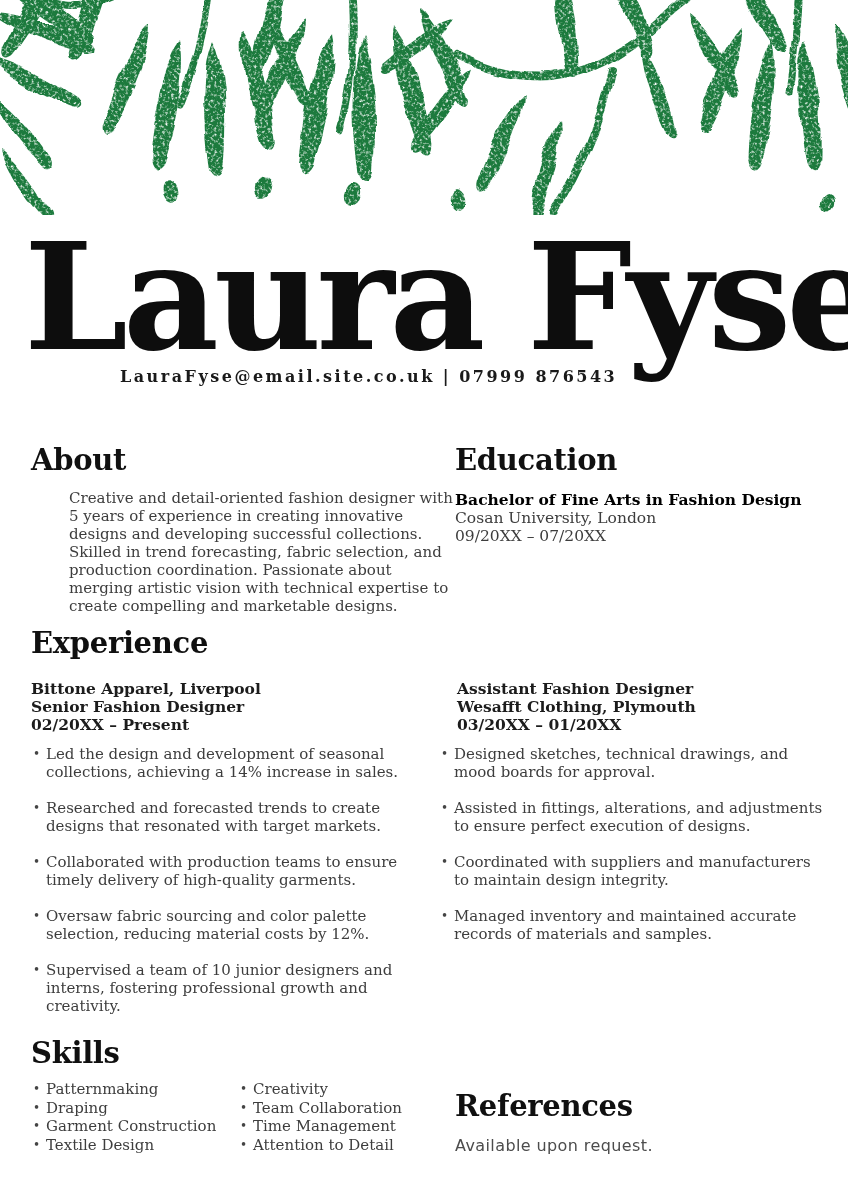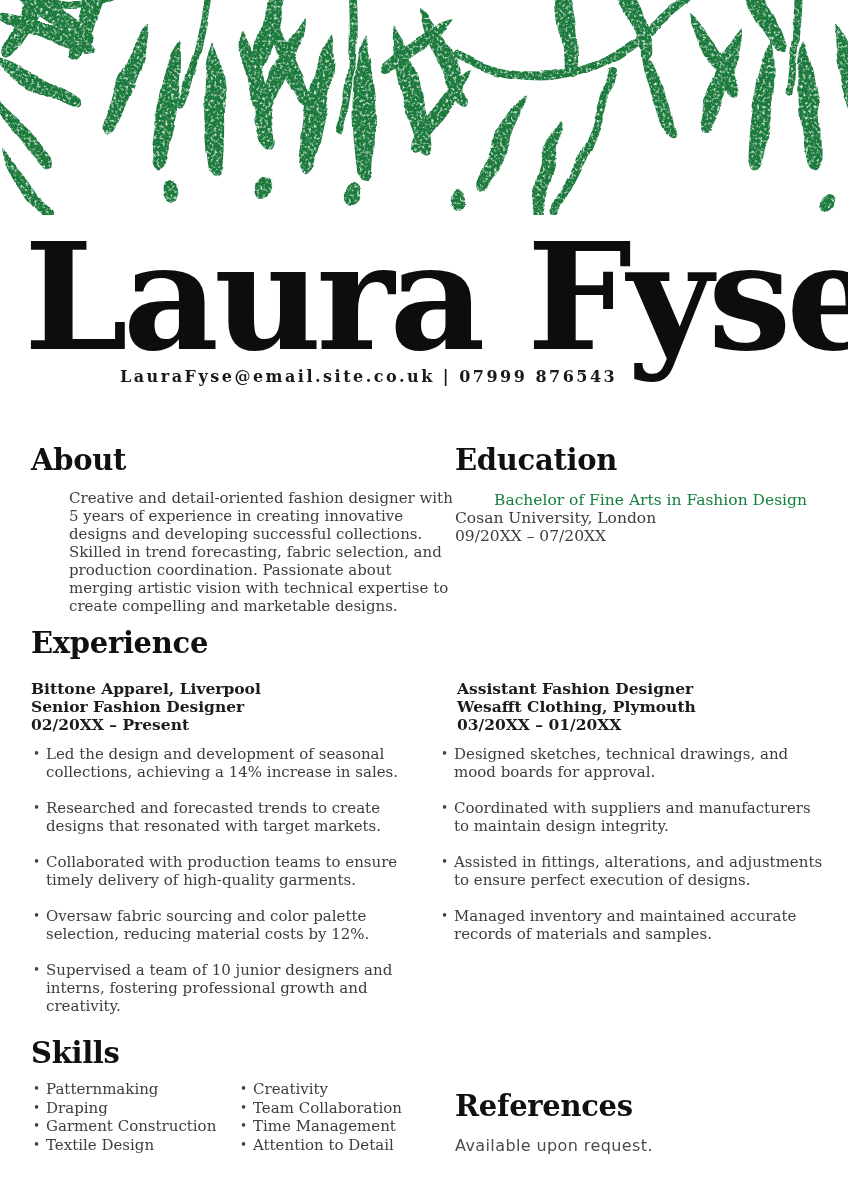--- a/index.html
+++ b/index.html
@@ -35,21 +35,21 @@
   .h-references { left:455px; top:1090px; }
 
   
   .para {
     position:absolute; font-size:15px; line-height:18px; color:#3d3d3d;
   }
   .about-body { left:31px; top:489px; width:386px;margin-left:38px; }
 
   .edu-block { position:absolute; left:455px; top:491px; width:386px;
                font-size:15.5px; line-height:18px; color:#3d3d3d; }
-  .bold-line { font-weight:400; color:#15803d;margin-left:39px; }
+  .bold-line { font-weight:700; color:#000000; }
 
   .job-head { position:absolute; width:386px; font-size:15.5px; line-height:18px;
               font-weight:700; color:#1c1c1c; }
   .job1-head { left:31px;  top:680px; }
   .job2-head { left:457px; top:680px; }
 
   ul.bullets { position:absolute; list-style:none; margin:0; padding:0; }
   ul.bullets li {
     position:relative; padding-left:15px; margin-bottom:18px;
     font-size:15px; line-height:18px; color:#3d3d3d;
@@ -175,22 +175,22 @@
     <li>Supervised a team of 10 junior designers and interns, fostering professional growth and creativity.</li>
   </ul>
 
   <div class="job-head job2-head">
     <div>Assistant Fashion Designer</div>
     <div>Wesafft Clothing, Plymouth</div>
     <div>03/20XX – 01/20XX</div>
   </div>
   <ul class="bullets job2-bullets">
     <li>Designed sketches, technical drawings, and mood boards for approval.</li>
+    <li>Assisted in fittings, alterations, and adjustments to ensure perfect execution of designs.</li>
     <li>Coordinated with suppliers and manufacturers to maintain design integrity.</li>
-    <li>Assisted in fittings, alterations, and adjustments to ensure perfect execution of designs.</li>
     <li>Managed inventory and maintained accurate records of materials and samples.</li>
   </ul>
 
   <div class="h h-skills">Skills</div>
   <ul class="skill-list skills-col1">
     <li>Patternmaking</li>
     <li>Draping</li>
     <li>Garment Construction</li>
     <li>Textile Design</li>
   </ul>

